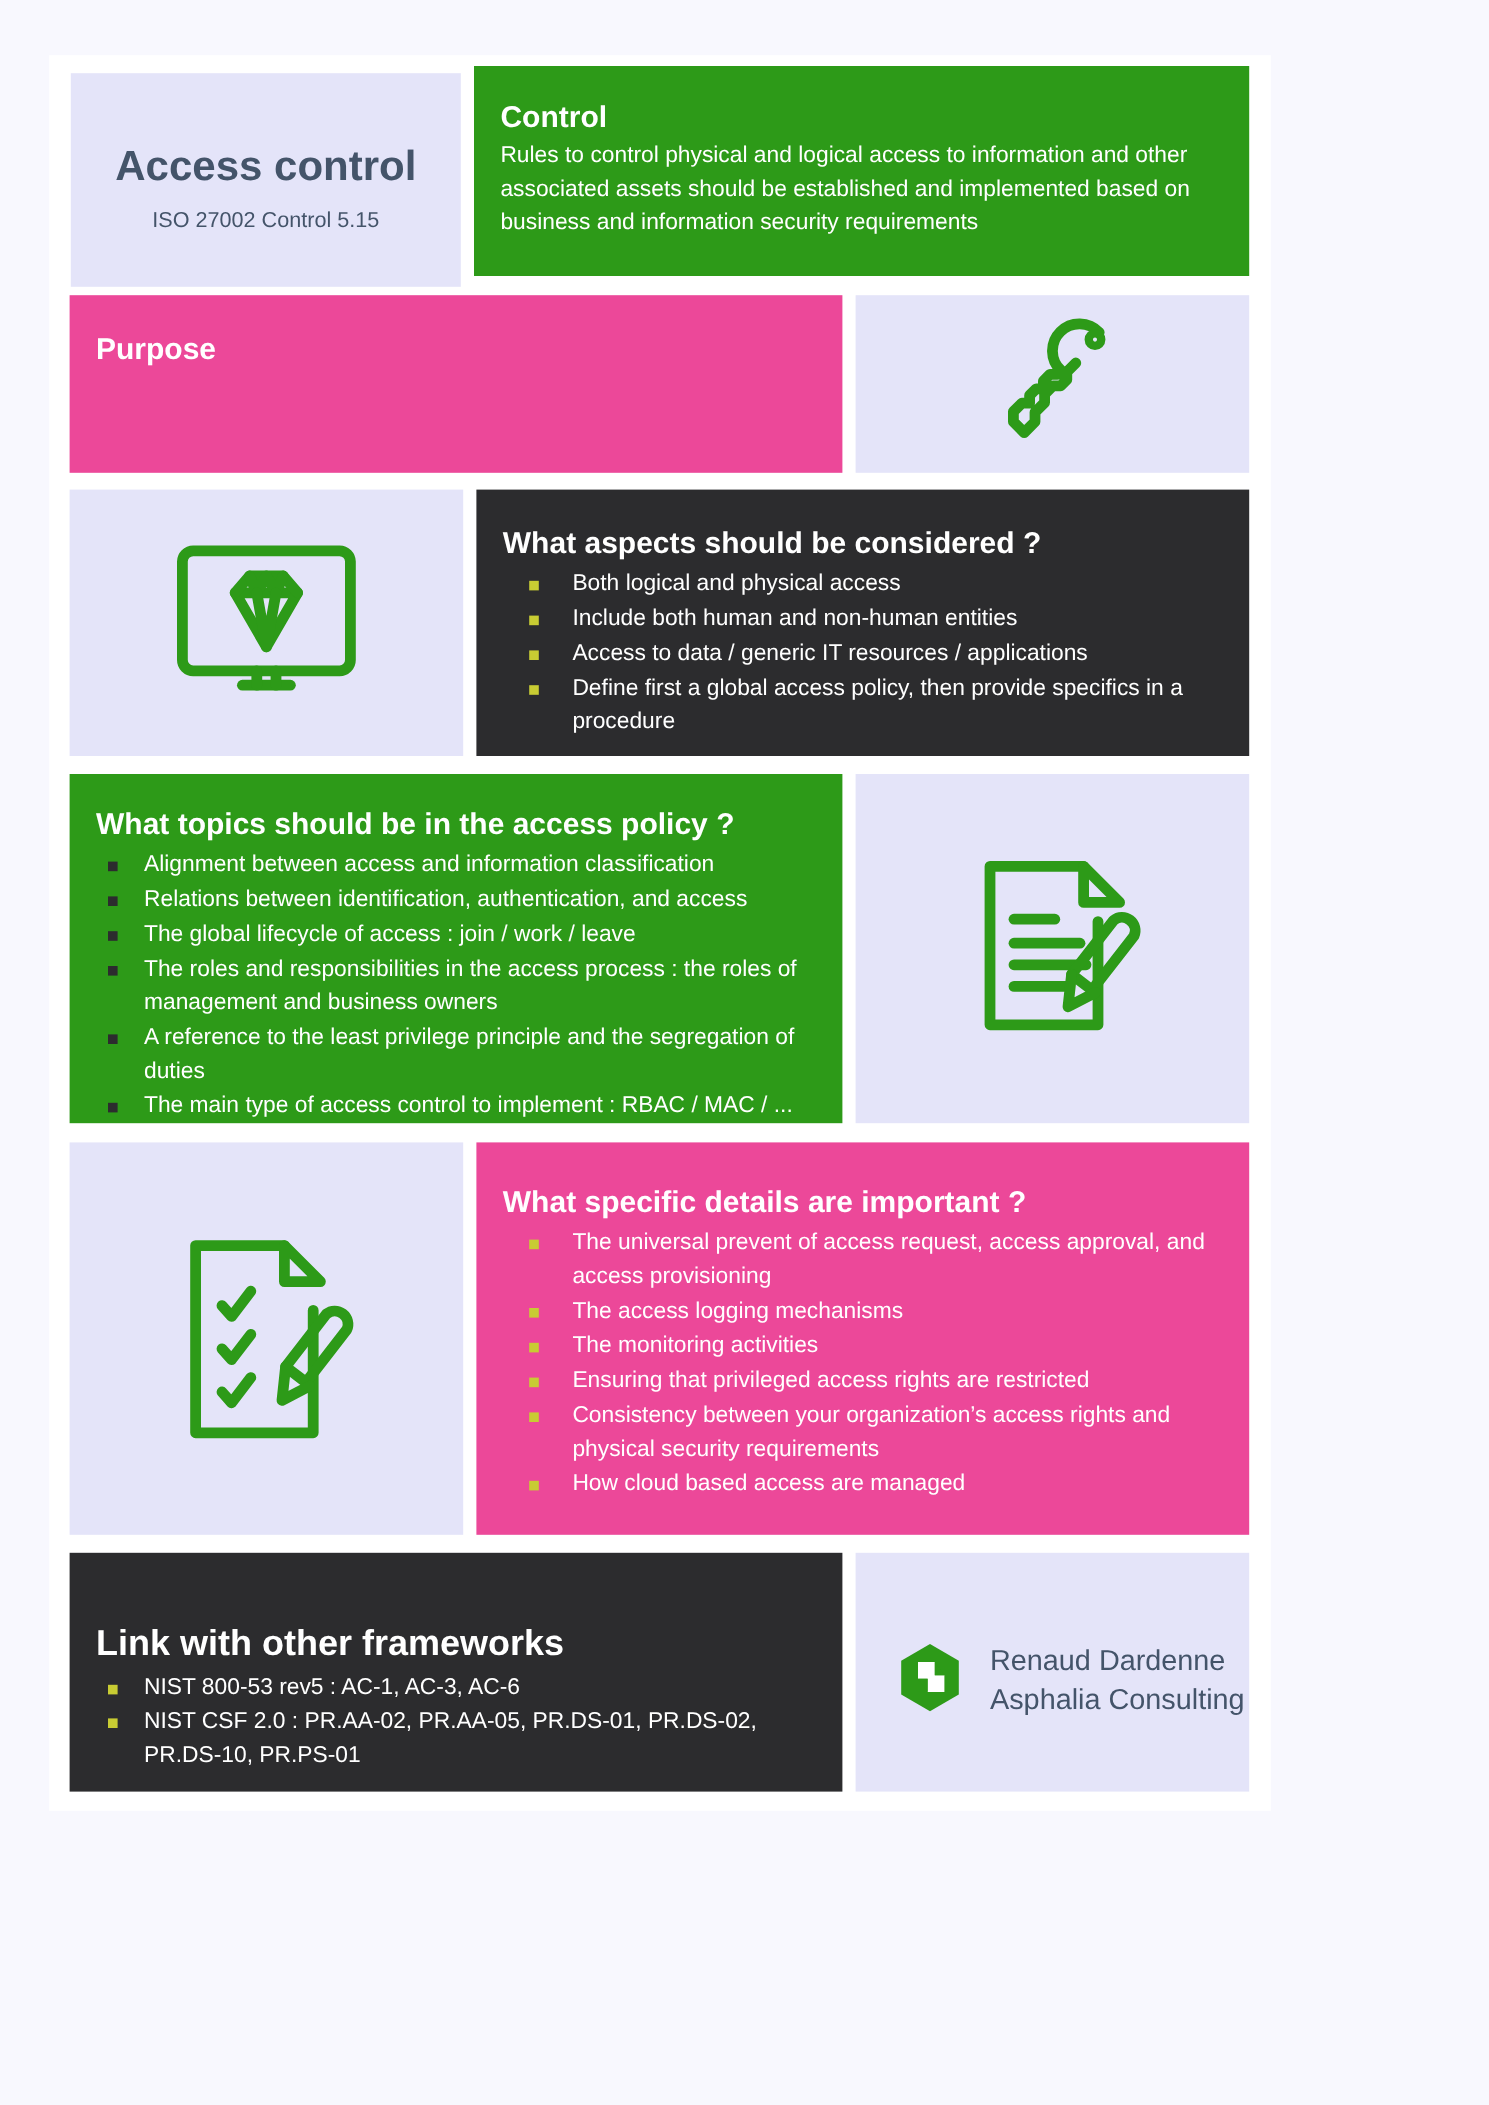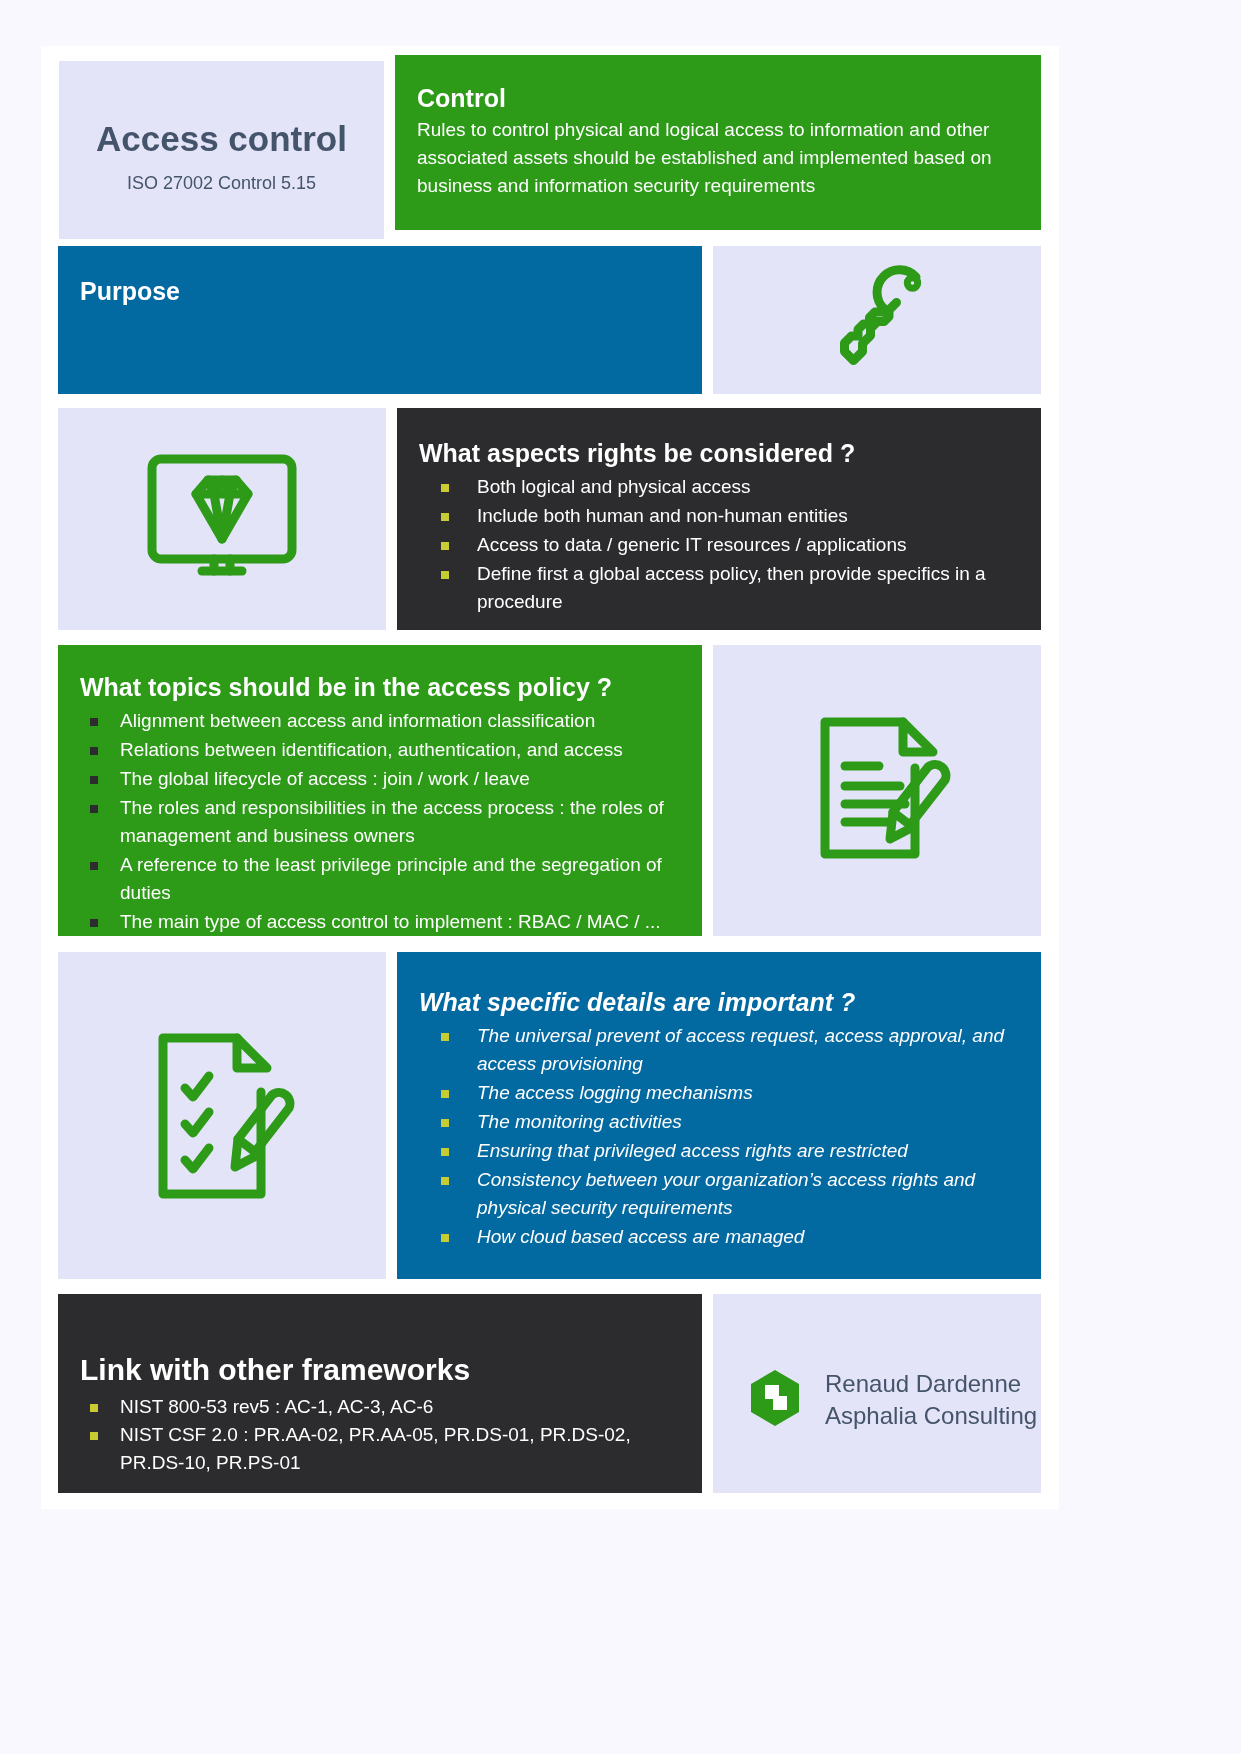--- a/index.html
+++ b/index.html
@@ -33,21 +33,21 @@
   }
 
   
   .panel {
     position: absolute;
     box-sizing: border-box;
     overflow: hidden;
   }
   .bg-lav   { background: #e4e4f9; }
   .bg-green { background: #2d9a18; }
-  .bg-navy  { background: #0369a1; }
+  .bg-navy  { background: #ec4899; }
   .bg-dark  { background: #2c2c2e; }
 
   
   .title-main {
     font-size: 35px;
     font-weight: bold;
     color: #44546a;
     text-align: center;
     line-height: 1.15;
   }
@@ -198,21 +198,21 @@
             <path d="M54 45 L106 45 L80 90 Z"></path>
             <path d="M54 45 L66 31 L94 31 L106 45"></path>
             <path d="M66 31 L72 45 L80 31 L88 45 L94 31"></path>
             <path d="M72 45 L80 90 L88 45"></path>
           </g>
         </svg>
       </div>
     </div>
 
     <div class="panel bg-dark" style="left:356px; top:362px; width:644px; height:222px; padding:30px 26px 0 22px;">
-      <h2 class="head">What aspects rights be considered ?</h2>
+      <h2 class="head">What aspects should be considered ?</h2>
       <ul class="bul">
         <li>Both logical and physical access</li>
         <li>Include both human and non-human entities</li>
         <li>Access to data / generic IT resources / applications</li>
         <li>Define first a global access policy, then provide specifics in a procedure</li>
       </ul>
     </div>
 
     <div class="panel bg-green" style="left:17px; top:599px; width:644px; height:291px; padding:27px 22px 0 22px;">
       <h2 class="head">What topics should be in the access policy ?</h2>
@@ -252,21 +252,21 @@
             <path d="M48 62 L56 71 L72 50"></path>
             <path d="M48 98 L56 107 L72 86"></path>
             <path d="M48 134 L56 143 L72 122"></path>
             <path d="M118 126 L152 82 a11 11 0 0 0 -17 -13 L101 113 Z"></path>
             <path d="M101 113 L98 141 L121 129"></path>
           </g>
         </svg>
       </div>
     </div>
 
-    <div class="panel bg-navy" style="left:356px; top:906px; width:644px; height:327px; padding:35px 26px 0 22px;font-style:italic;">
+    <div class="panel bg-navy" style="left:356px; top:906px; width:644px; height:327px; padding:35px 26px 0 22px;">
       <h2 class="head">What specific details are important ?</h2>
       <ul class="bul">
         <li>The universal prevent of access request, access approval, and access provisioning</li>
         <li>The access logging mechanisms</li>
         <li>The monitoring activities</li>
         <li>Ensuring that privileged access rights are restricted</li>
         <li>Consistency between your organization’s access rights and physical security requirements</li>
         <li>How cloud based access are managed</li>
       </ul>
     </div>

